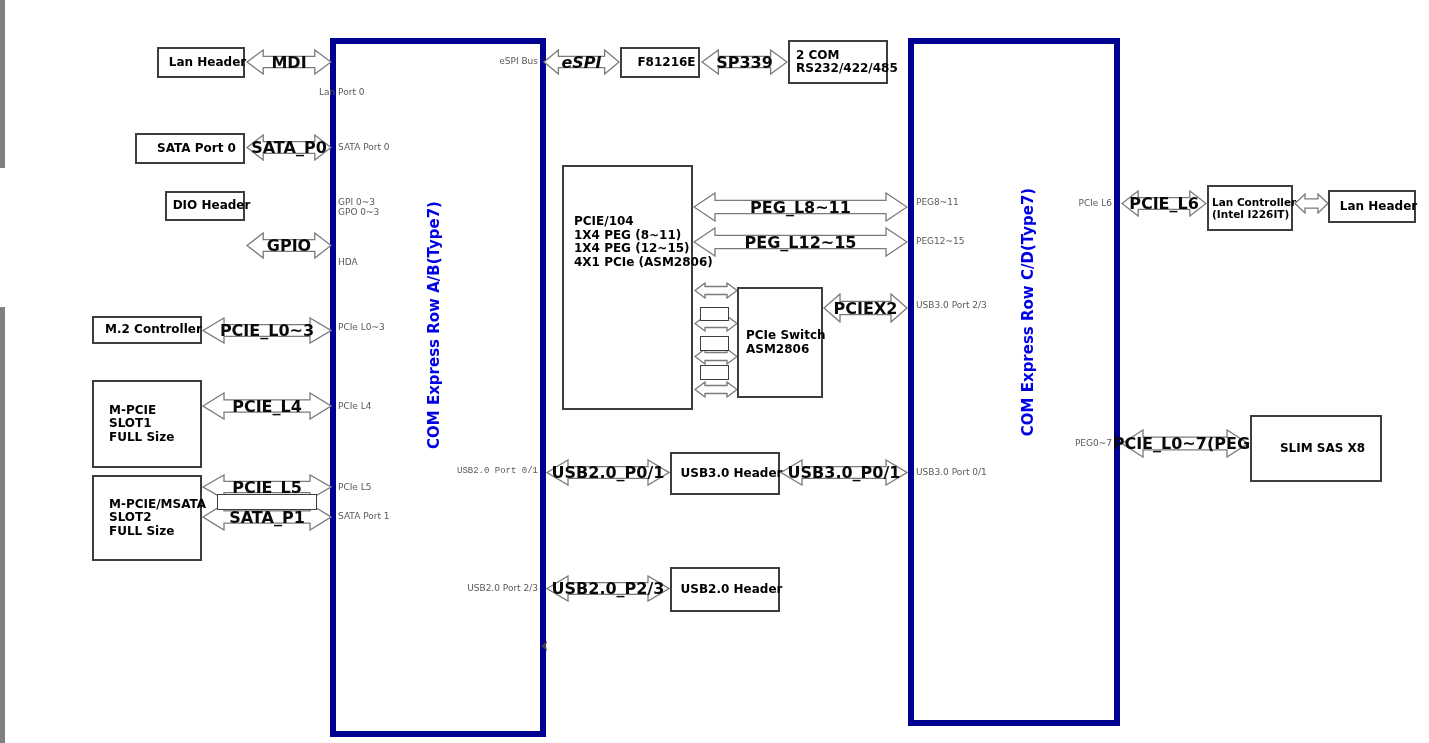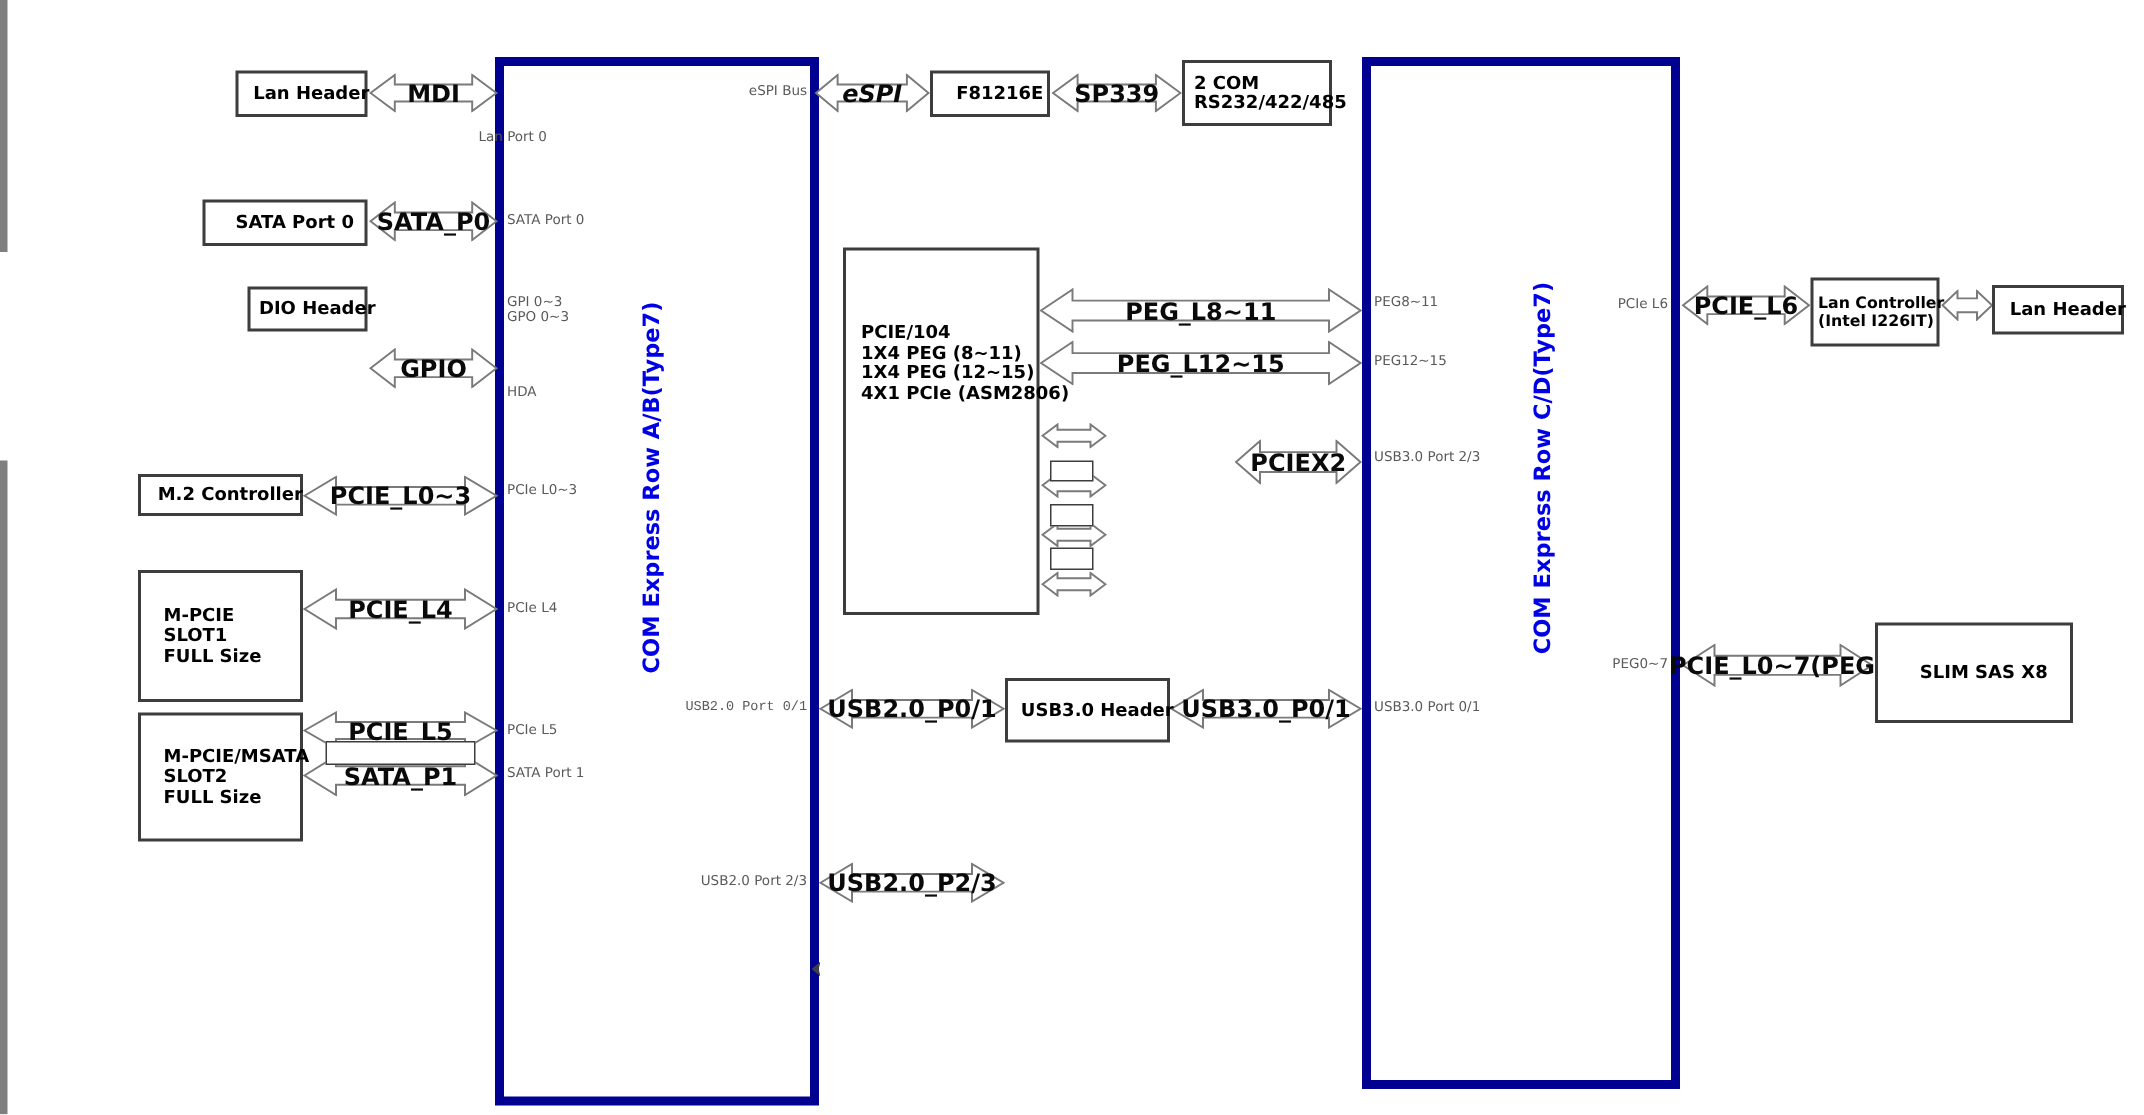--- a/index.html
+++ b/index.html
@@ -227,22 +227,29 @@
 
   <div class="block lt" style="left:562px;top:165px;width:131px;height:245px;padding:48px 0 0 10px;align-items:flex-start;">
     <div>
       <div>PCIE/104</div>
       <div>1X4 PEG (8~11)</div>
       <div>1X4 PEG (12~15)</div>
       <div>4X1 PCIe (ASM2806)</div>
     </div>
   </div>
 
+  <div class="block lt" style="left:737px;top:287px;width:86px;height:111px;padding-left:7px;">
+    <div>
+      <div>PCIe Switch</div>
+      <div>ASM2806</div>
+    </div>
+  </div>
 
   <div class="block" style="left:670px;top:452px;width:110px;height:43px;">USB3.0 Header</div>
+  <div class="block" style="left:670px;top:567px;width:110px;height:45px;">USB2.0 Header</div>
 
   <div class="block lt" style="left:1207px;top:185px;width:86px;height:46px;padding-left:3px;font-size:10.5px;line-height:12px;">
     <div>
       <div>Lan Controller</div>
       <div>(Intel I226IT)</div>
     </div>
   </div>
   <div class="block" style="left:1328px;top:190px;width:88px;height:33px;">Lan Header</div>
   <div class="block" style="left:1250px;top:415px;width:132px;height:67px;">SLIM SAS X8</div>
 

